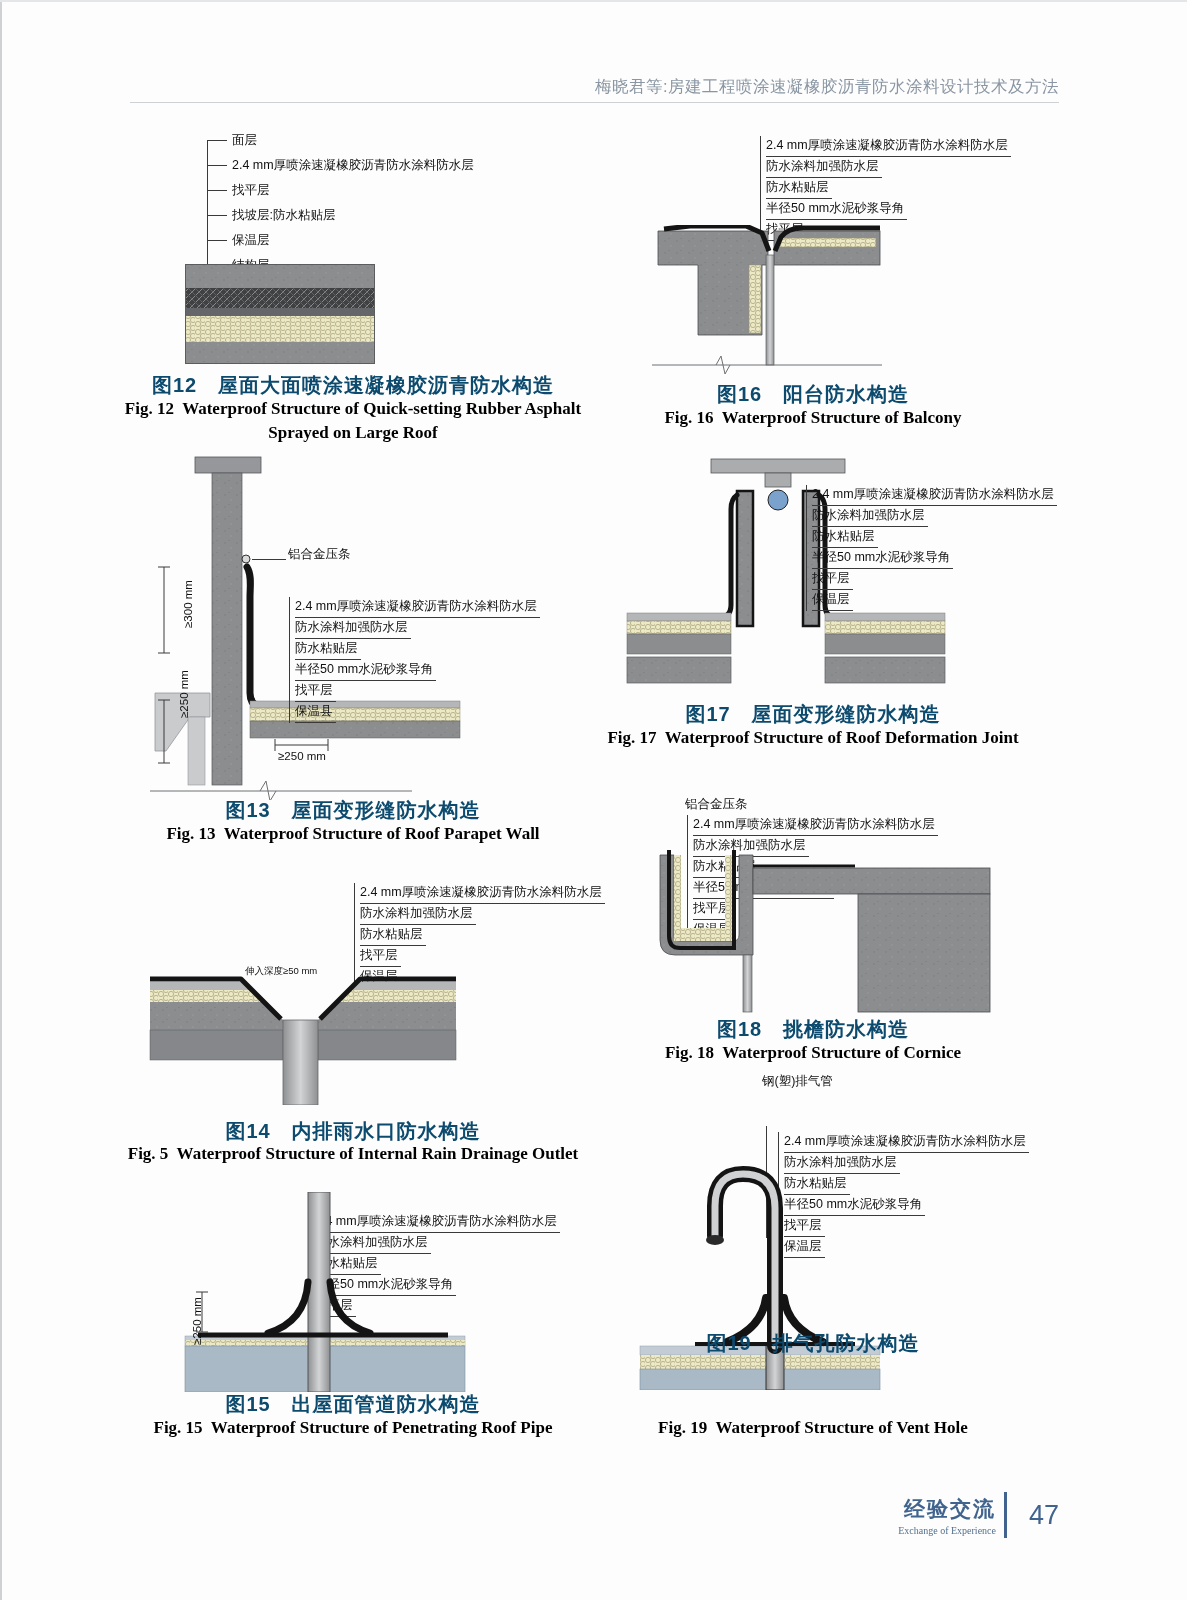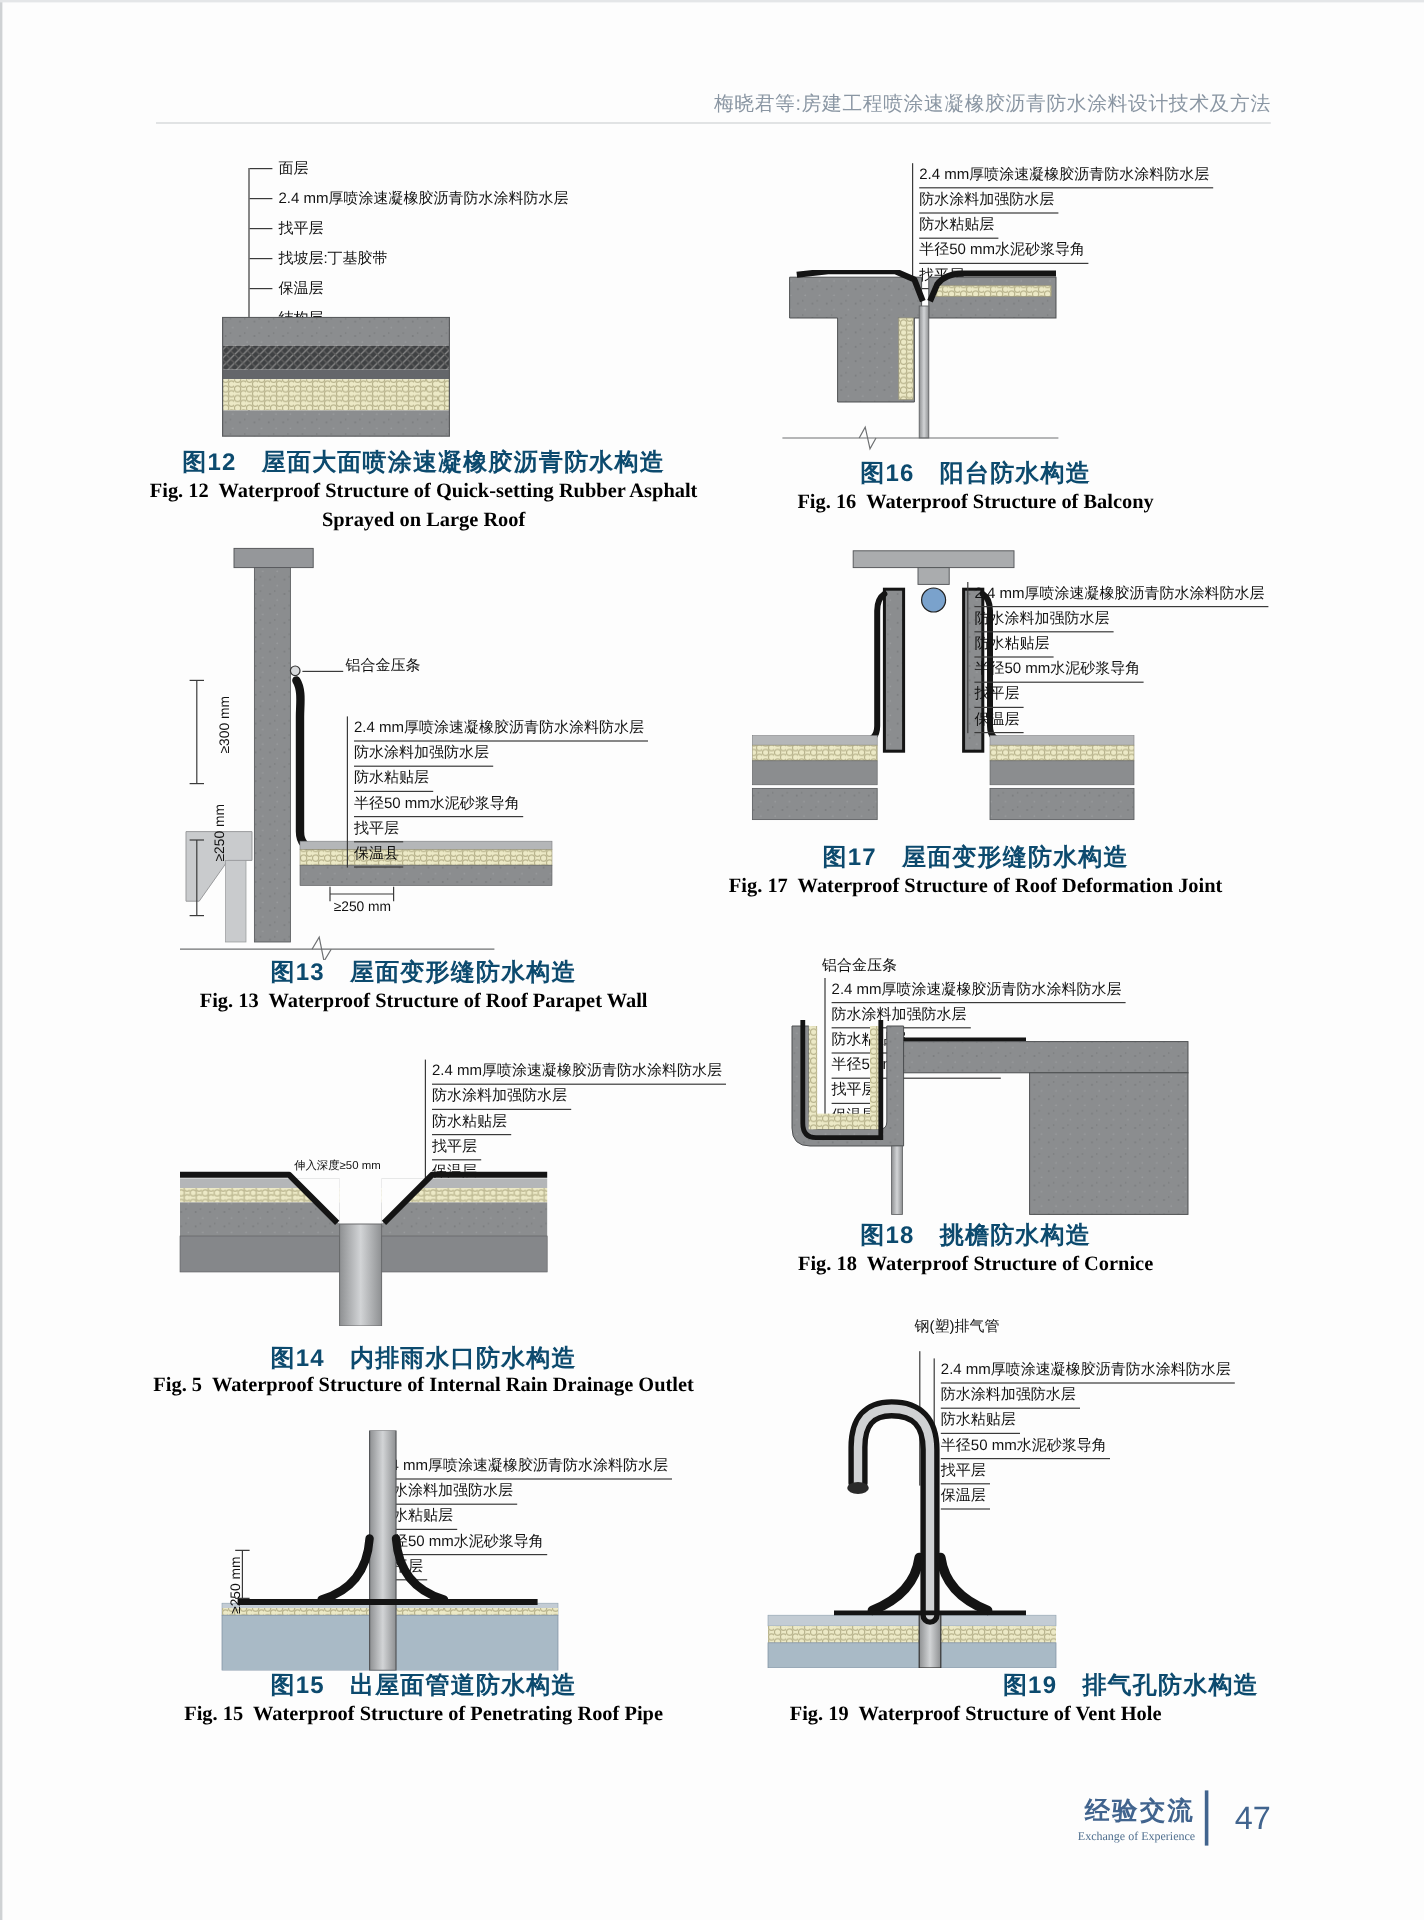--- a/index.html
+++ b/index.html
@@ -70,21 +70,21 @@
   </svg>
 
   <div class="hdr">梅晓君等:房建工程喷涂速凝橡胶沥青防水涂料设计技术及方法</div>
   <div class="hrule"></div>
 
   <div class="leaderline" style="left:207px;top:140px;width:1px;height:205px;"></div>
   <div class="llist" style="left:208px;top:128px;">
     <div class="lrow">面层</div>
     <div class="lrow">2.4 mm厚喷涂速凝橡胶沥青防水涂料防水层</div>
     <div class="lrow">找平层</div>
-    <div class="lrow">找坡层:丁基胶带</div>
+    <div class="lrow">找坡层:防水粘贴层</div>
     <div class="lrow">保温层</div>
     <div class="lrow">结构层</div>
   </div>
   <svg class="fig" style="left:185px;top:264px;" width="190" height="100" viewBox="0 0 190 100">
     <g>
       <rect x="0" y="0" width="190" height="24" fill="url(#speckle)"></rect>
       <rect x="0" y="24" width="190" height="20" fill="url(#xhatch)"></rect>
       <rect x="0" y="44" width="190" height="8" fill="#64666a"></rect>
       <rect x="0" y="52" width="190" height="26" fill="url(#insul)"></rect>
       <rect x="0" y="78" width="190" height="22" fill="url(#speckle)"></rect>
@@ -267,21 +267,21 @@
       <line x1="18" y1="143" x2="268" y2="143" stroke="#141414" stroke-width="5"></line>
       <line x1="22" y1="100" x2="22" y2="140" stroke="#3a3a3a" stroke-width="1"></line>
       <line x1="16" y1="100" x2="28" y2="100" stroke="#3a3a3a" stroke-width="1"></line>
       <line x1="16" y1="140" x2="28" y2="140" stroke="#3a3a3a" stroke-width="1"></line>
     </g>
   </svg>
   <div class="dim rot" style="left:157px;top:1315px;">≥250 mm</div>
   <div class="cap-cn colL" style="top:1391px;">图15　出屋面管道防水构造</div>
   <div class="cap-en colL" style="top:1416px;">Fig. 15  Waterproof Structure of Penetrating Roof Pipe</div>
 
-  <div class="striplabel" style="left:762px;top:1073px;margin-top:24px;">钢(塑)排气管</div>
+  <div class="striplabel" style="left:762px;top:1073px;">钢(塑)排气管</div>
   <div class="leaderline" style="left:766px;top:1126px;width:1px;height:112px;"></div>
   <div class="stack" style="left:778px;top:1132px;">
     <div class="si">2.4 mm厚喷涂速凝橡胶沥青防水涂料防水层</div>
     <div class="si">防水涂料加强防水层</div>
     <div class="si">防水粘贴层</div>
     <div class="si">半径50 mm水泥砂浆导角</div>
     <div class="si">找平层</div>
     <div class="si">保温层</div>
   </div>
   <svg class="fig" style="left:635px;top:1148px;" width="250" height="242" viewBox="0 0 250 242">
@@ -291,21 +291,21 @@
       <rect x="5" y="221" width="240" height="21" fill="#a9bac6" stroke="#7d8fa0" stroke-width="0.6"></rect>
       <rect x="131" y="196" width="18" height="46" fill="url(#pipeg)" stroke="#333" stroke-width="1"></rect>
       <path d="M140 198 L140 60 Q140 26 108 26 Q80 26 80 58 L80 88" fill="none" stroke="#141414" stroke-width="16" stroke-linecap="round"></path>
       <path d="M140 198 L140 60 Q140 26 108 26 Q80 26 80 58 L80 88" fill="none" stroke="#cfd1d3" stroke-width="7" stroke-linecap="round"></path>
       <ellipse cx="80" cy="92" rx="9" ry="5" fill="#2a2a2a"></ellipse>
       <path d="M131 150 C128 172 112 186 92 194" fill="none" stroke="#141414" stroke-width="8" stroke-linecap="round"></path>
       <path d="M149 150 C152 172 168 186 188 194" fill="none" stroke="#141414" stroke-width="8" stroke-linecap="round"></path>
       <line x1="60" y1="196" x2="220" y2="196" stroke="#141414" stroke-width="4"></line>
     </g>
   </svg>
-  <div class="cap-cn colR" style="top:1391px;text-align:right;">图19　排气孔防水构造</div>
+  <div class="cap-cn colR" style="top:1330px;">图19　排气孔防水构造</div>
   <div class="cap-en colR" style="top:1416px;font-family:Liberation Serif, serif;">Fig. 19  Waterproof Structure of Vent Hole</div>
 
   <div class="footer">
     <div class="f-txt">
       <div class="f-cn">经验交流</div>
       <div class="f-en">Exchange of Experience</div>
     </div>
     <div class="f-bar"></div>
     <div class="f-num">47</div>
   </div>

